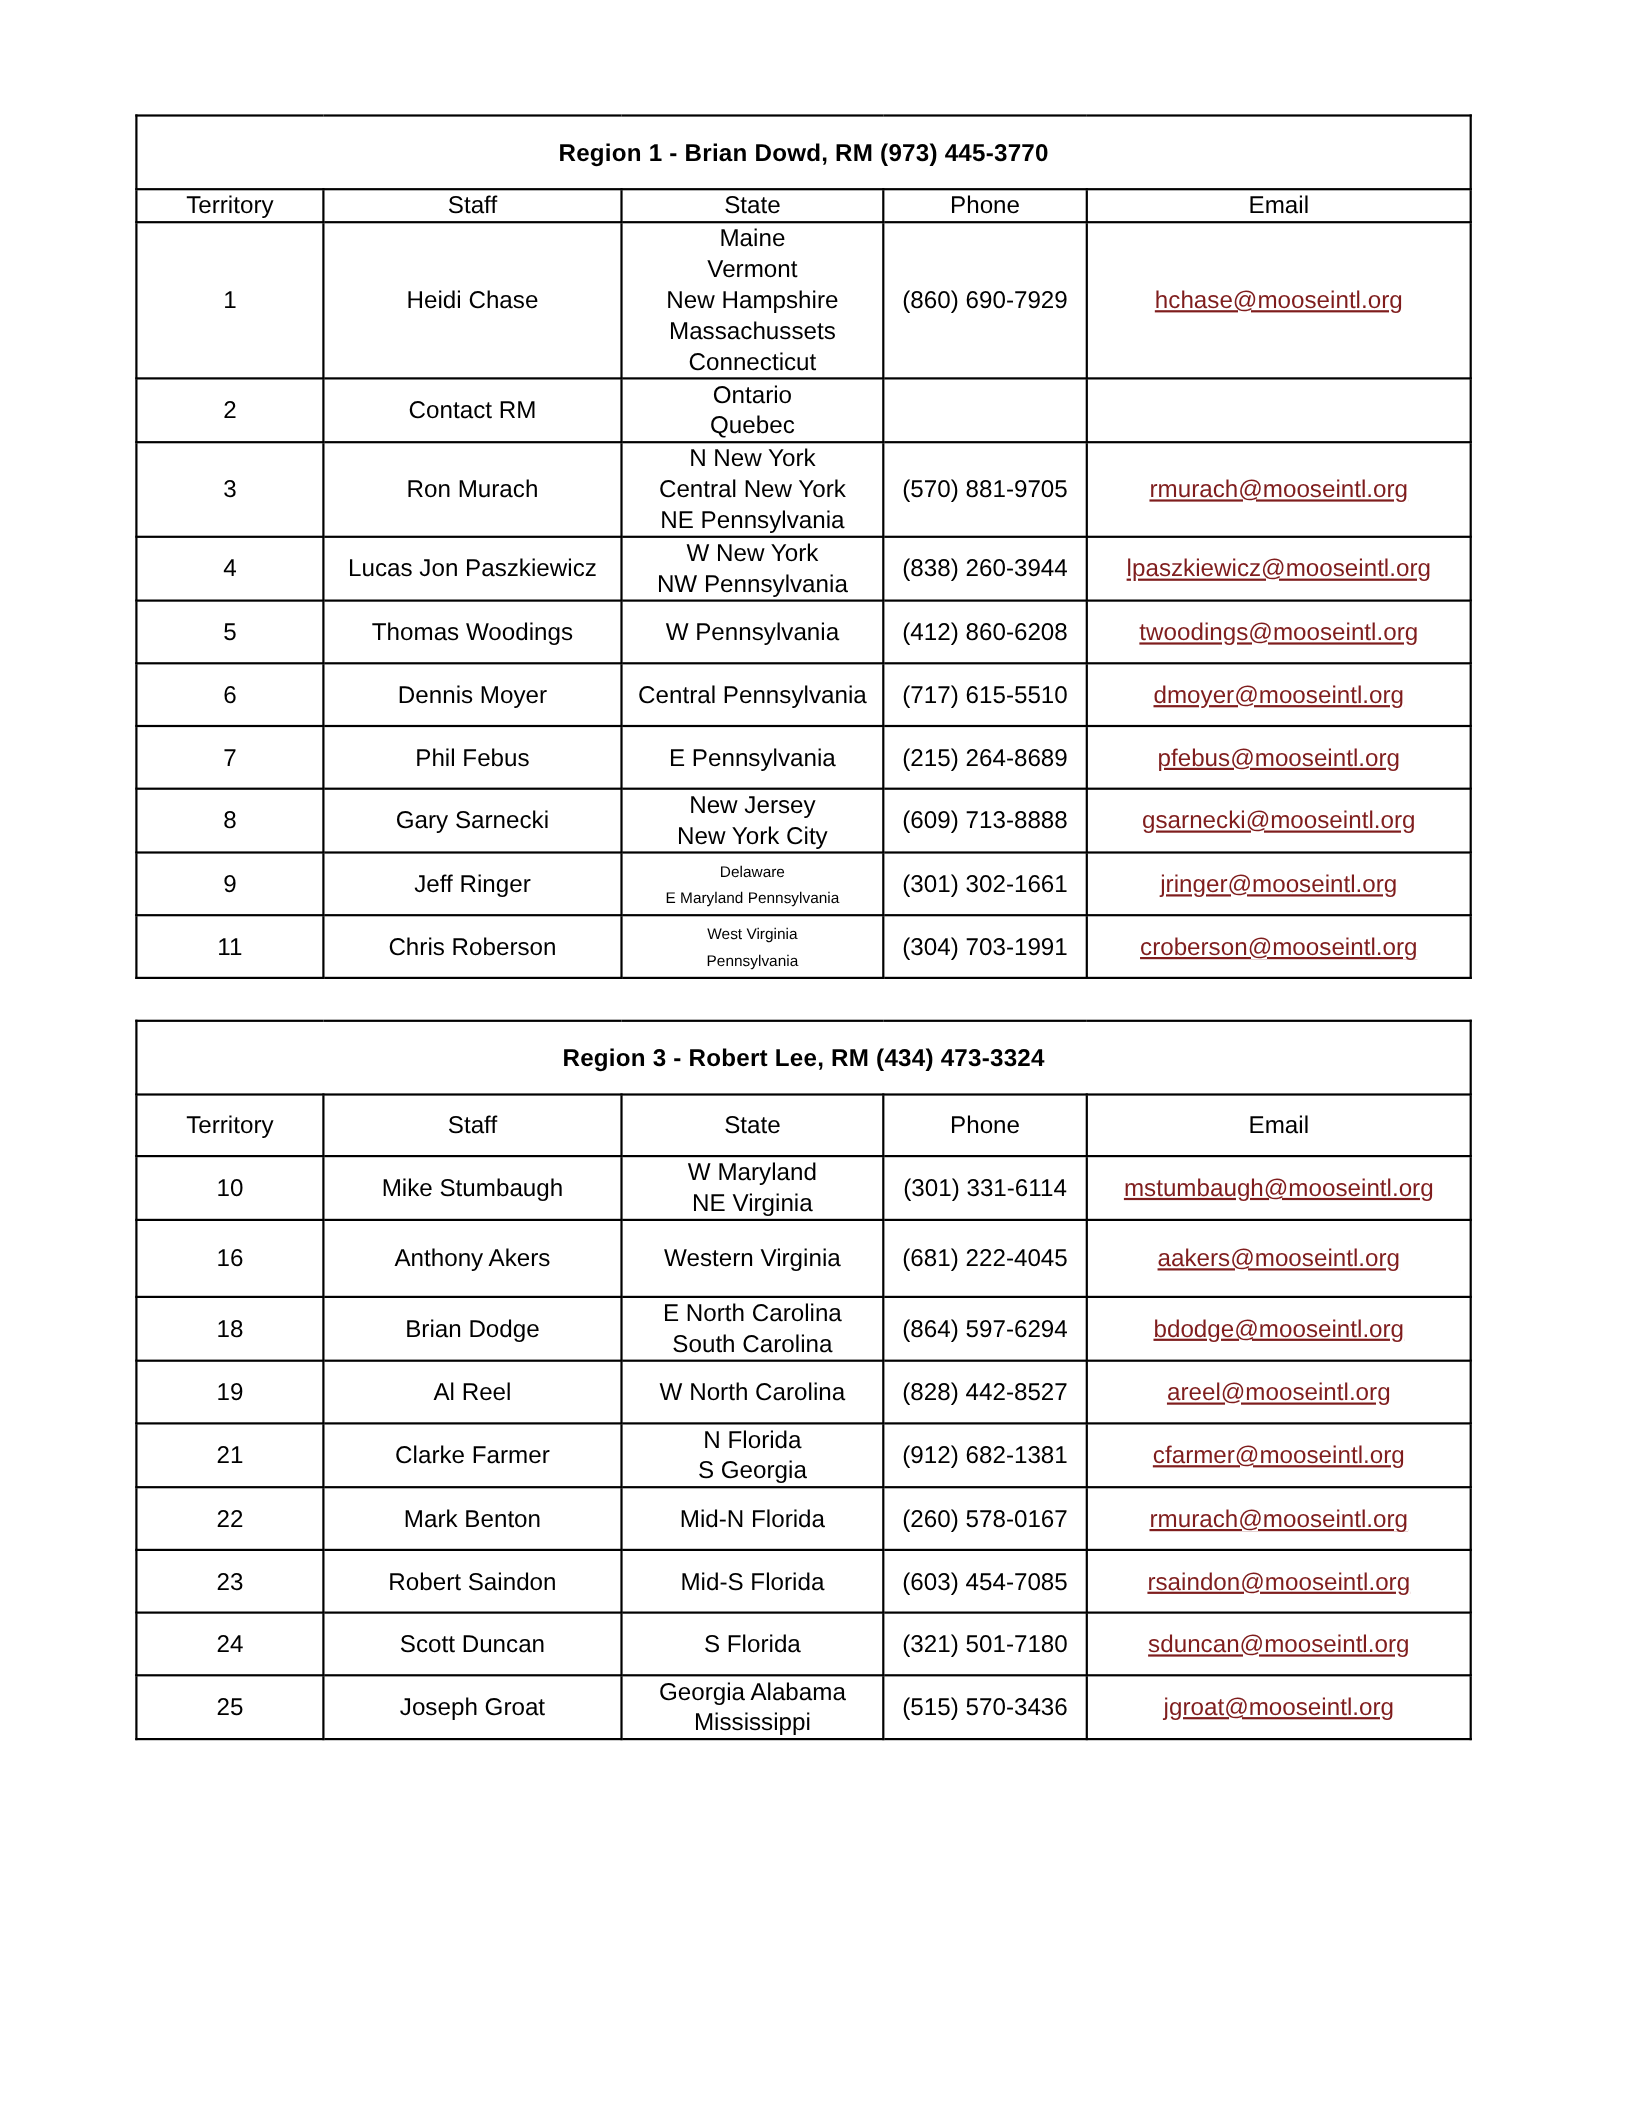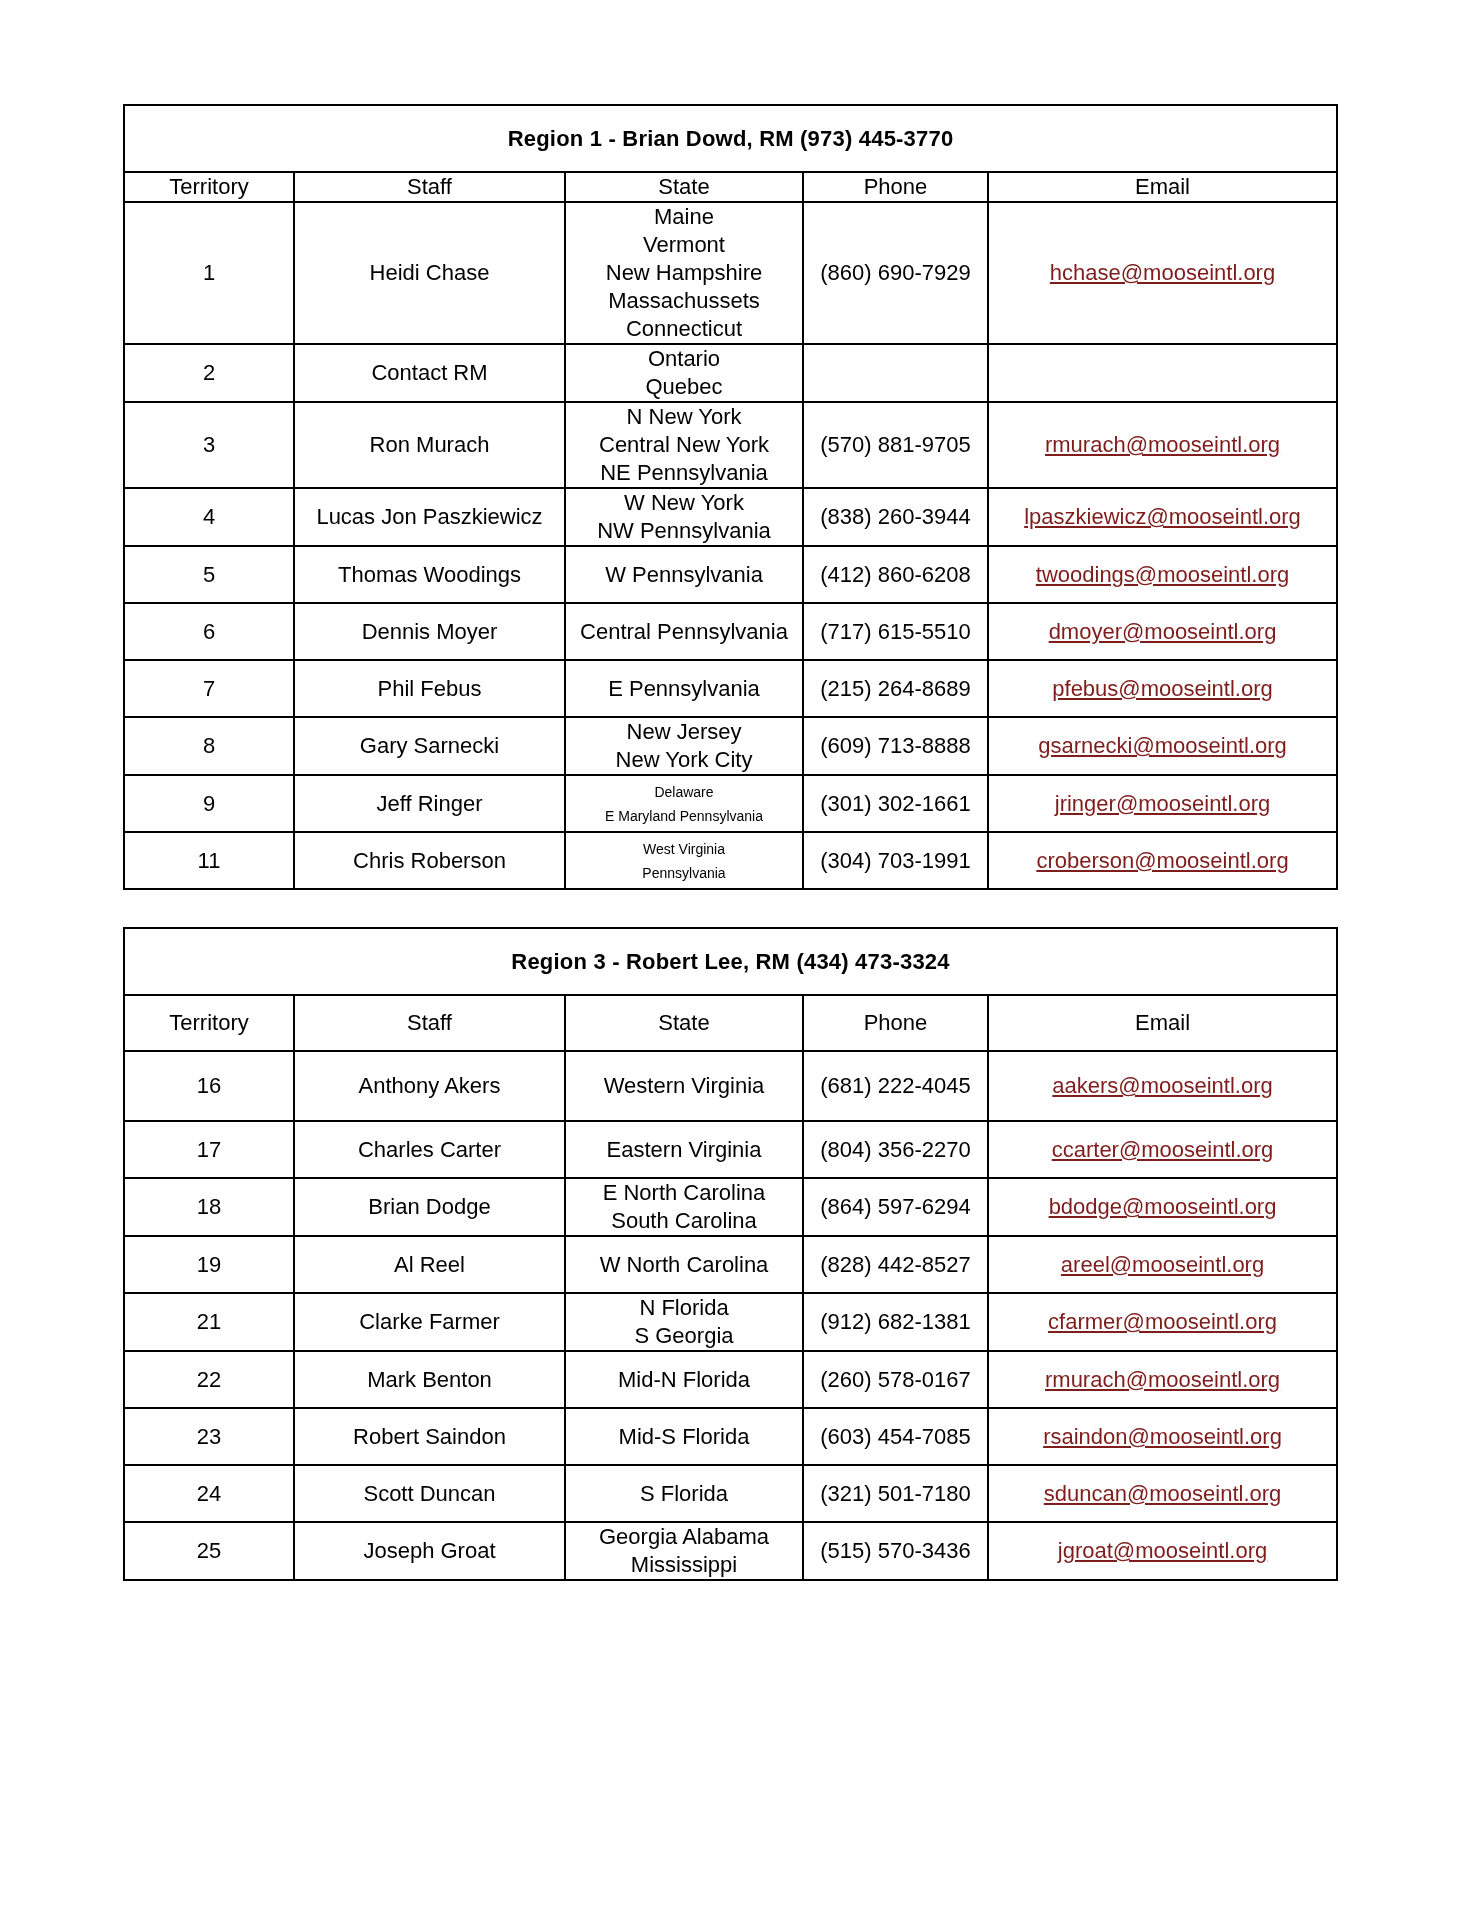--- a/index.html
+++ b/index.html
@@ -164,37 +164,38 @@
       </tr>
     <tr class="head-row">
       <th>Territory</th>
       <th>Staff</th>
       <th>State</th>
       <th>Phone</th>
       <th>Email</th>
     </tr>
   </thead>
   <tbody>
+      <tr style="height: 57px;">
+        <td>10</td>
+        <td>Mike Stumbaugh</td>
+        <td>
+          <span class="state-line">W Maryland</span>
+          <span class="state-line">NE Virginia</span>
+        </td>
+        <td>(301) 331-6114</td>
+        <td><a class="email" title="mstumbaugh@mooseintl.org">mstumbaugh@mooseintl.org</a></td>
+      </tr>
       <tr style="height: 70px; margin-left: 20px;">
         <td>16</td>
         <td>Anthony Akers</td>
         <td>
           <span class="state-line">Western Virginia</span>
         </td>
         <td>(681) 222-4045</td>
         <td><a class="email" title="aakers@mooseintl.org">aakers@mooseintl.org</a></td>
-      </tr>
-      <tr style="height: 57px;">
-        <td>17</td>
-        <td>Charles Carter</td>
-        <td>
-          <span class="state-line">Eastern Virginia</span>
-        </td>
-        <td>(804) 356-2270</td>
-        <td><a class="email" title="ccarter@mooseintl.org">ccarter@mooseintl.org</a></td>
       </tr>
       <tr style="height: 57px;">
         <td>18</td>
         <td>Brian Dodge</td>
         <td>
           <span class="state-line">E North Carolina</span>
           <span class="state-line">South Carolina</span>
         </td>
         <td>(864) 597-6294</td>
         <td><a class="email" title="bdodge@mooseintl.org">bdodge@mooseintl.org</a></td>

